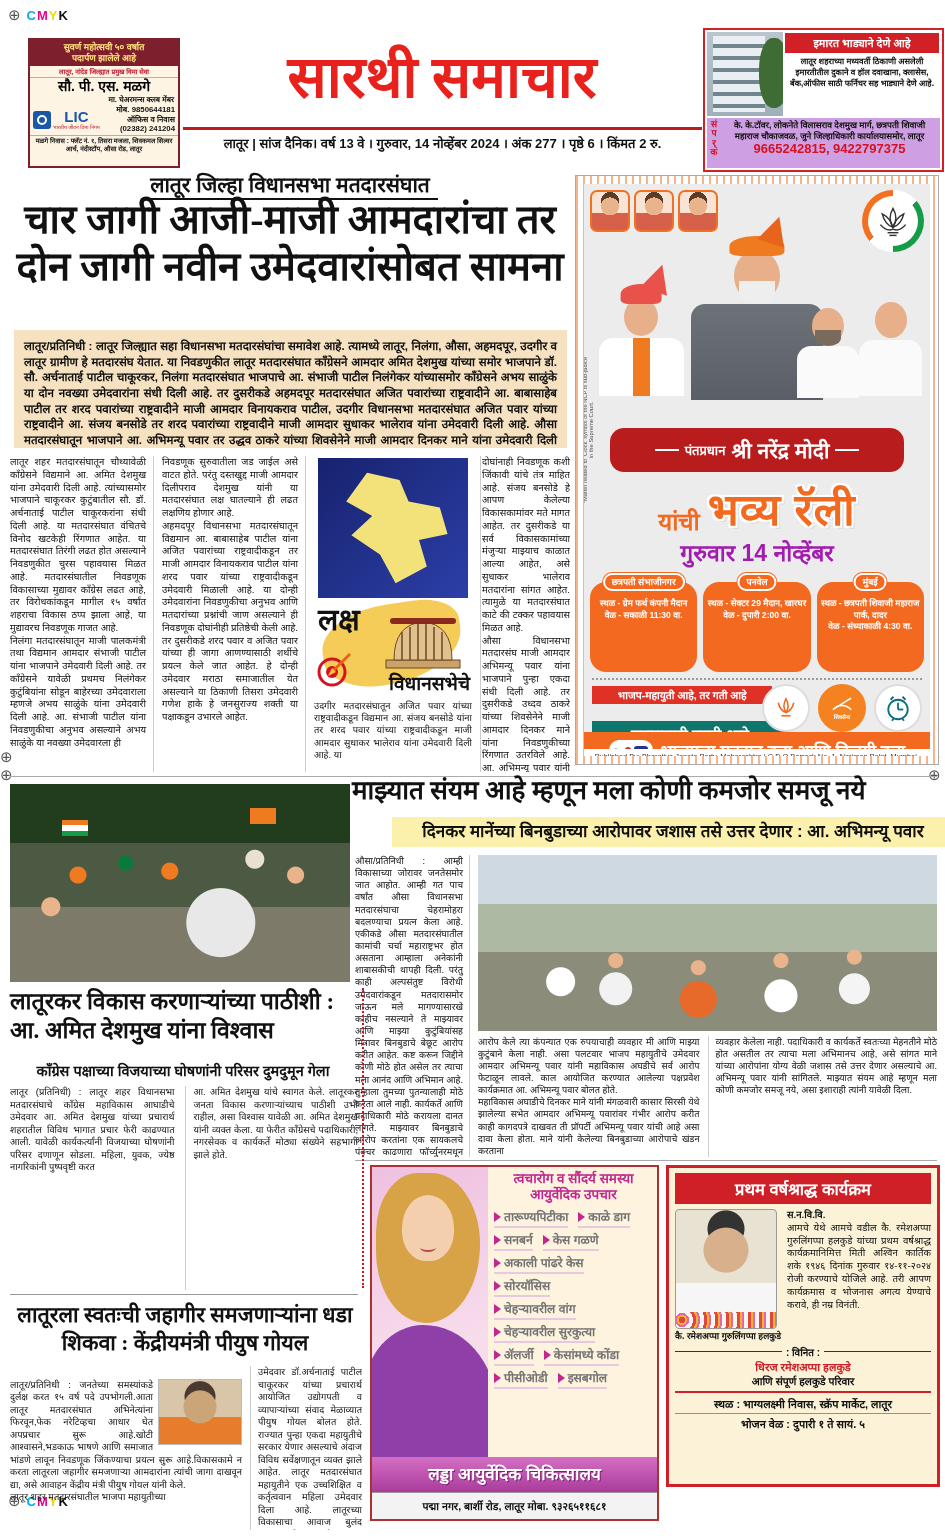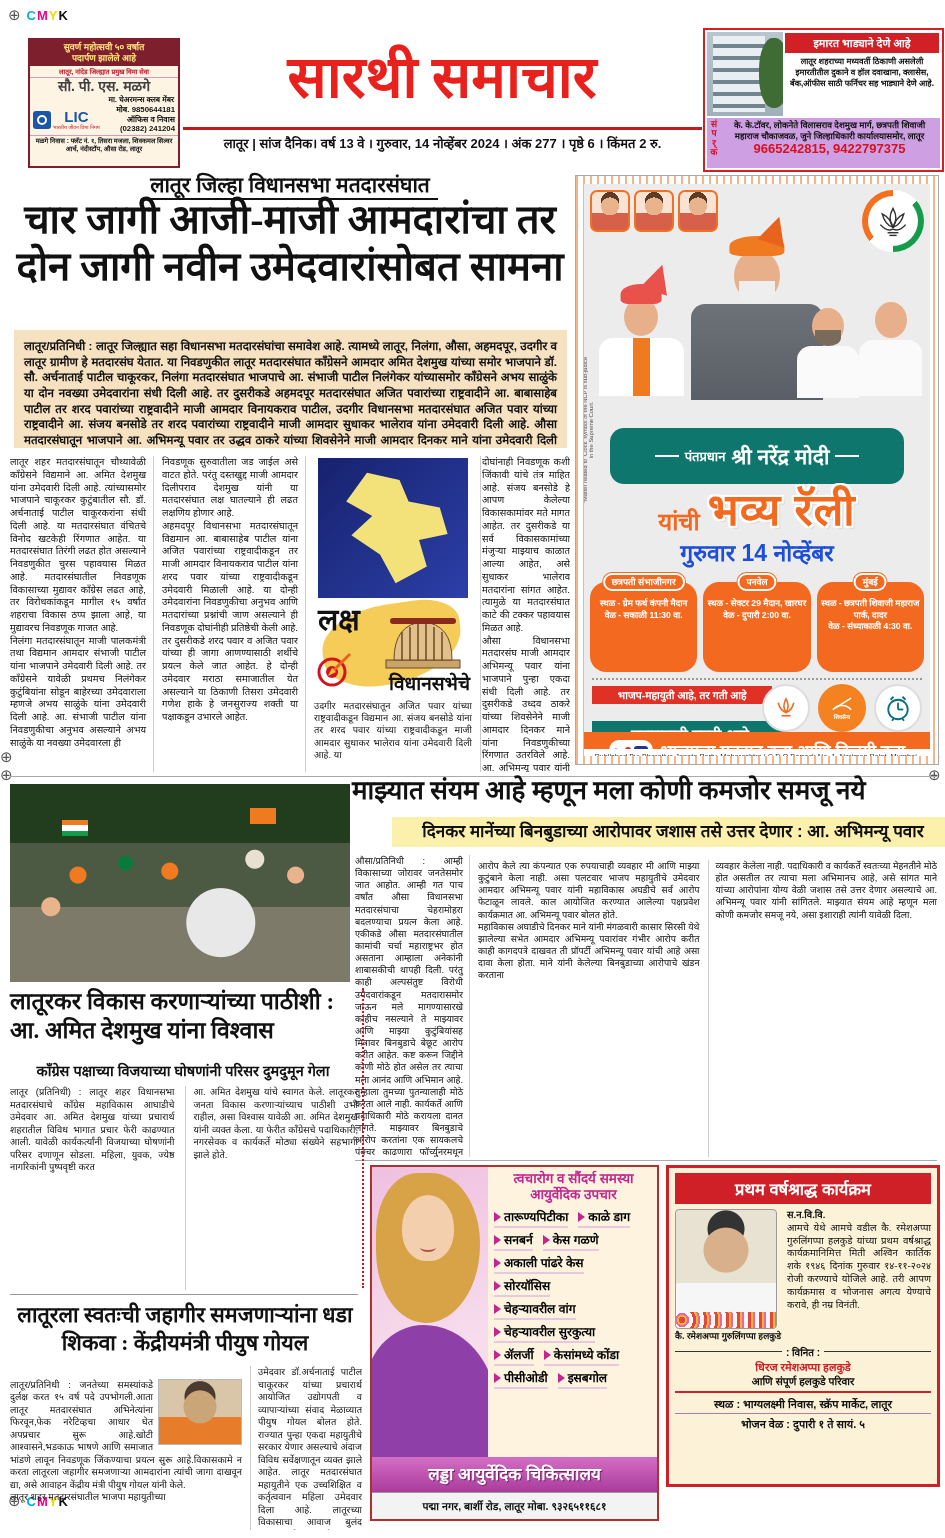--- a/index.html
+++ b/index.html
@@ -10,21 +10,21 @@
   .pre{white-space:pre-line;}
   
   .regmark{color:#555;font-size:15px;}
   .cmyk{font-weight:bold;font-size:13px;letter-spacing:1px;}
   .cmyk .c{color:#00aeef}.cmyk .m{color:#ec008c}.cmyk .y{color:#f8d800}.cmyk .k{color:#111}
   
   .lic{left:28px;top:38px;width:148px;height:126px;border:2px solid #7e1f2e;background:#fdf4e4;
        font-size:7px;text-align:center;overflow:hidden;}
   .lic-head{background:#7e1f2e;color:#ffe27a;font-weight:bold;font-size:9px;line-height:1.2;padding:2px 0;}
   .lic-sub{color:#c0182b;font-size:6.6px;font-weight:bold;border-bottom:1px solid #d9b;padding:1px 0;}
-  .lic-name{color:#404040;font-weight:bold;font-size:14px;line-height:1.1;margin-top:1px;}
+  .lic-name{color:#000000;font-weight:bold;font-size:14px;line-height:1.1;margin-top:1px;}
   .lic-mem{font-weight:bold;font-size:7.5px;text-align:right;padding-right:4px;}
   .lic-row{display:flex;align-items:center;justify-content:space-between;padding:1px 3px;}
   .lic-logo{display:flex;align-items:center;gap:2px;}
   .lic-emb{width:18px;height:18px;background:#1a57a8;border-radius:3px;position:relative;}
   .lic-emb:after{content:"";position:absolute;inset:4px;border:2px solid #fff;border-radius:50%;}
   .lic-lbl{font-size:15px;font-weight:bold;color:#1a57a8;}
   .lic-ph{font-size:7.8px;font-weight:bold;text-align:right;line-height:1.25;}
   .lic-tiny{font-size:5px;color:#c0182b;line-height:1.1;}
   .lic-addr{font-size:6.5px;font-weight:bold;line-height:1.25;padding:1px 2px;border-top:1px solid #d9b;}
   
@@ -101,30 +101,30 @@
   .p-fad .turban{background:#e8524a;}
   .p-fad .fan{border-bottom-color:#e8524a;}
   .p-fad .torso{width:100%;height:58px;background:linear-gradient(90deg,#fff 40%,#f07a1f 40% 60%,#fff 60%);}
   .p-shi{left:62%;width:19%;height:66%;}
   .p-shi .head{width:32px;height:36px;}
   .p-shi .beard{background:#7a6a5c;}
   .p-shi .torso{width:100%;height:52px;background:#fafafa;}
   .p-ajit{left:81%;width:19%;height:70%;}
   .p-ajit .head{width:32px;height:36px;}
   .p-ajit .torso{width:100%;height:56px;background:#fafafa;}
-  .pm-box{position:absolute;top:244px;left:26px;right:26px;height:56px;background:#0f766e;border-radius:14px;
+  .pm-box{position:absolute;top:244px;left:26px;right:26px;height:44px;background:#b91c1c;border-radius:14px;
      color:#fff;display:flex;align-items:center;justify-content:center;gap:6px;}
   .pm-box .dash{flex:0 0 24px;height:2px;background:#fff;}
   .pm-lab{font-size:13px;font-weight:bold;}
   .pm-name{font-size:21px;font-weight:800;}
   .rally{position:absolute;top:294px;left:0;right:0;text-align:center;color:#f2691f;}
   .rally .pfx{font-size:24px;font-weight:800;vertical-align:middle;margin-right:8px;}
   .rally .big{font-size:44px;font-weight:800;letter-spacing:1px;
      text-shadow:2px 2px 0 #fff,-2px -2px 0 #fff,2px -2px 0 #fff,-2px 2px 0 #fff,3px 3px 0 #d9d9d9;}
-  .rdate{position:absolute;top:352px;left:0;right:0;text-align:center;color:#1d4ed8;font-size:23px;font-weight:800;}
+  .rdate{position:absolute;top:352px;left:0;right:0;text-align:center;color:#a21caf;font-size:23px;font-weight:800;}
   .venues{position:absolute;top:388px;left:6px;right:6px;height:100px;display:flex;gap:6px;}
   .venue{flex:1;position:relative;background:#f2691f;border-radius:16px;margin-top:10px;color:#fff;
      text-align:center;font-size:8.6px;font-weight:bold;line-height:1.35;padding:16px 3px 2px;}
   .vlabel{position:absolute;top:-9px;left:50%;transform:translateX(-50%);white-space:nowrap;background:#f2691f;
      border:2px solid #fff;border-radius:10px;padding:1px 7px;font-size:9px;font-weight:800;box-shadow:0 0 0 1px #f2691f;}
   .dots{position:absolute;top:494px;left:8px;right:8px;border-top:2px dotted #999;}
   .slogans{position:absolute;top:502px;left:8px;width:196px;}
   .slog-red{background:#e03127;color:#fff;font-size:10.5px;font-weight:bold;text-align:center;padding:2px 4px;width:88%;}
   .slog-grn{background:#0f766e;color:#fff;font-size:15px;font-weight:800;text-align:center;padding:3px 20px;margin-top:17px;}
   .plogos{position:absolute;top:500px;right:8px;display:flex;gap:8px;align-items:center;}
@@ -139,21 +139,21 @@
   .vote-t{color:#fff;font-size:17px;font-weight:800;}
   .pub{position:absolute;bottom:-8px;left:0;right:0;height:15px;background:#fff;font-size:7.4px;color:#333;
        text-align:center;line-height:15px;}
   .bjp-disc{position:absolute;left:-71px;top:240px;width:150px;transform:rotate(-90deg);font-size:5.8px;color:#555;text-align:center;}
   
   .h2x{left:352px;top:771px;width:586px;text-align:left;font-size:26px;font-weight:800;font-family:"Liberation Serif",serif;}
   .sub2{left:368px;top:817px;width:562px;height:30px;background:#fcf0ad;text-align:center;
         font-size:17px;font-weight:bold;line-height:30px;margin-left:24px;}
   .pawar{left:355px;top:855px;width:582px;height:302px;display:flex;gap:8px;overflow:hidden;}
   .pawar .c1{flex:0 0 108px;font-size:9.2px;line-height:1.32;border-right:1px solid #ccc;padding-right:6px;}
-  .pawar .right{flex:1;display:flex;flex-direction:row;}
+  .pawar .right{flex:1;display:flex;flex-direction:column;}
   .photo-meeting{height:178px;background:
      radial-gradient(circle at 18% 72%,#fff 0 14px,transparent 15px),
      radial-gradient(circle at 30% 60%,#e9b48c 0 7px,transparent 8px),
      radial-gradient(circle at 30% 76%,#f2f2f2 0 16px,transparent 17px),
      radial-gradient(circle at 48% 64%,#e9b48c 0 7px,transparent 8px),
      radial-gradient(circle at 48% 82%,#e86a2a 0 18px,transparent 19px),
      radial-gradient(circle at 66% 60%,#e9b48c 0 7px,transparent 8px),
      radial-gradient(circle at 66% 80%,#fff 0 16px,transparent 17px),
      radial-gradient(circle at 82% 58%,#e9b48c 0 7px,transparent 8px),
      radial-gradient(circle at 82% 76%,#f4f4f4 0 15px,transparent 16px),
@@ -198,21 +198,21 @@
   .woman{position:absolute;left:0;top:0;width:116px;height:302px;overflow:hidden;
      background:linear-gradient(160deg,#efc0e0,#f7dcec 60%);}
   .woman .hair{position:absolute;left:4px;top:6px;width:104px;height:150px;background:#d8a247;border-radius:46% 54% 60% 55%;}
   .woman .face{position:absolute;left:30px;top:28px;width:52px;height:66px;background:#f3cfae;border-radius:50% 50% 45% 45%;}
   .woman .smile{position:absolute;left:48px;top:76px;width:16px;height:7px;border-bottom:2px solid #b3504d;border-radius:50%;}
   .woman .top{position:absolute;left:-8px;bottom:-6px;width:132px;height:150px;background:#8e3fa8;border-radius:45% 55% 0 0;}
   .ay-right{position:absolute;left:116px;right:0;top:0;height:302px;background:#fdf3df;padding:4px 4px 0 6px;box-sizing:border-box;}
   .ay-title{color:#c2268f;font-weight:800;font-size:13.5px;text-align:center;line-height:1.2;}
   .ay-list{margin-top:5px;}
   .ay-row{display:flex;gap:10px;margin-bottom:3px;}
-  .ay-item{display:flex;align-items:center;gap:3px;font-size:12.2px;font-weight:bold;color:#000000;border-bottom:2px solid #e7c8e0;padding-bottom:1px;}
+  .ay-item{display:flex;align-items:center;gap:3px;font-size:12.2px;font-weight:bold;color:#737373;border-bottom:2px solid #e7c8e0;padding-bottom:1px;}
   .ay-b{width:0;height:0;border-top:5px solid transparent;border-bottom:5px solid transparent;border-left:7px solid #c2268f;}
   .clinic{position:absolute;left:0;right:0;bottom:26px;height:36px;background:linear-gradient(#d46ec4,#a93a9b);
      color:#fff;font-size:17px;font-weight:800;text-align:center;line-height:36px;
      text-shadow:1px 1px 0 #7c1b6f;}
   .ay-addr{position:absolute;left:0;right:0;bottom:0;height:26px;background:#f3f3f3;border-top:1px solid #999;
      font-size:10.6px;font-weight:bold;text-align:center;line-height:26px;}
   
   .mem{left:666px;top:1165px;width:274px;height:322px;border:3px solid #cf2027;background:#fcf2d8;
        box-sizing:border-box;padding:5px 6px;}
   .mem-title{background:#cf2027;color:#fff;font-size:16.5px;font-weight:800;text-align:center;padding:4px 0;}

